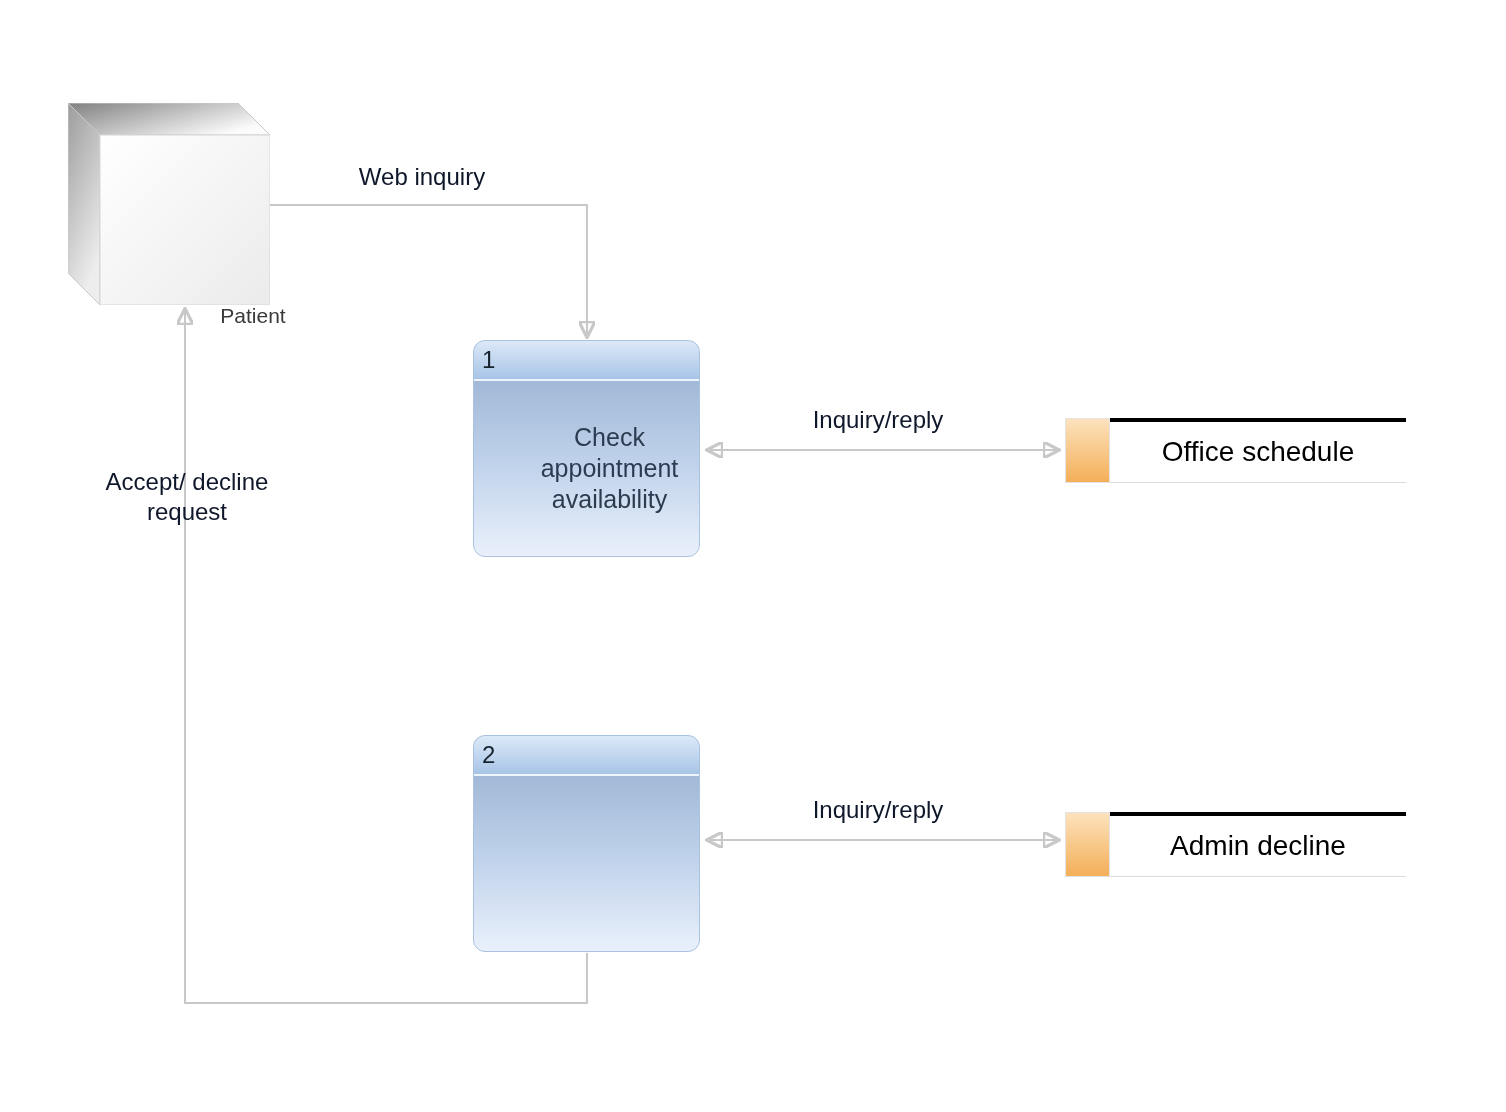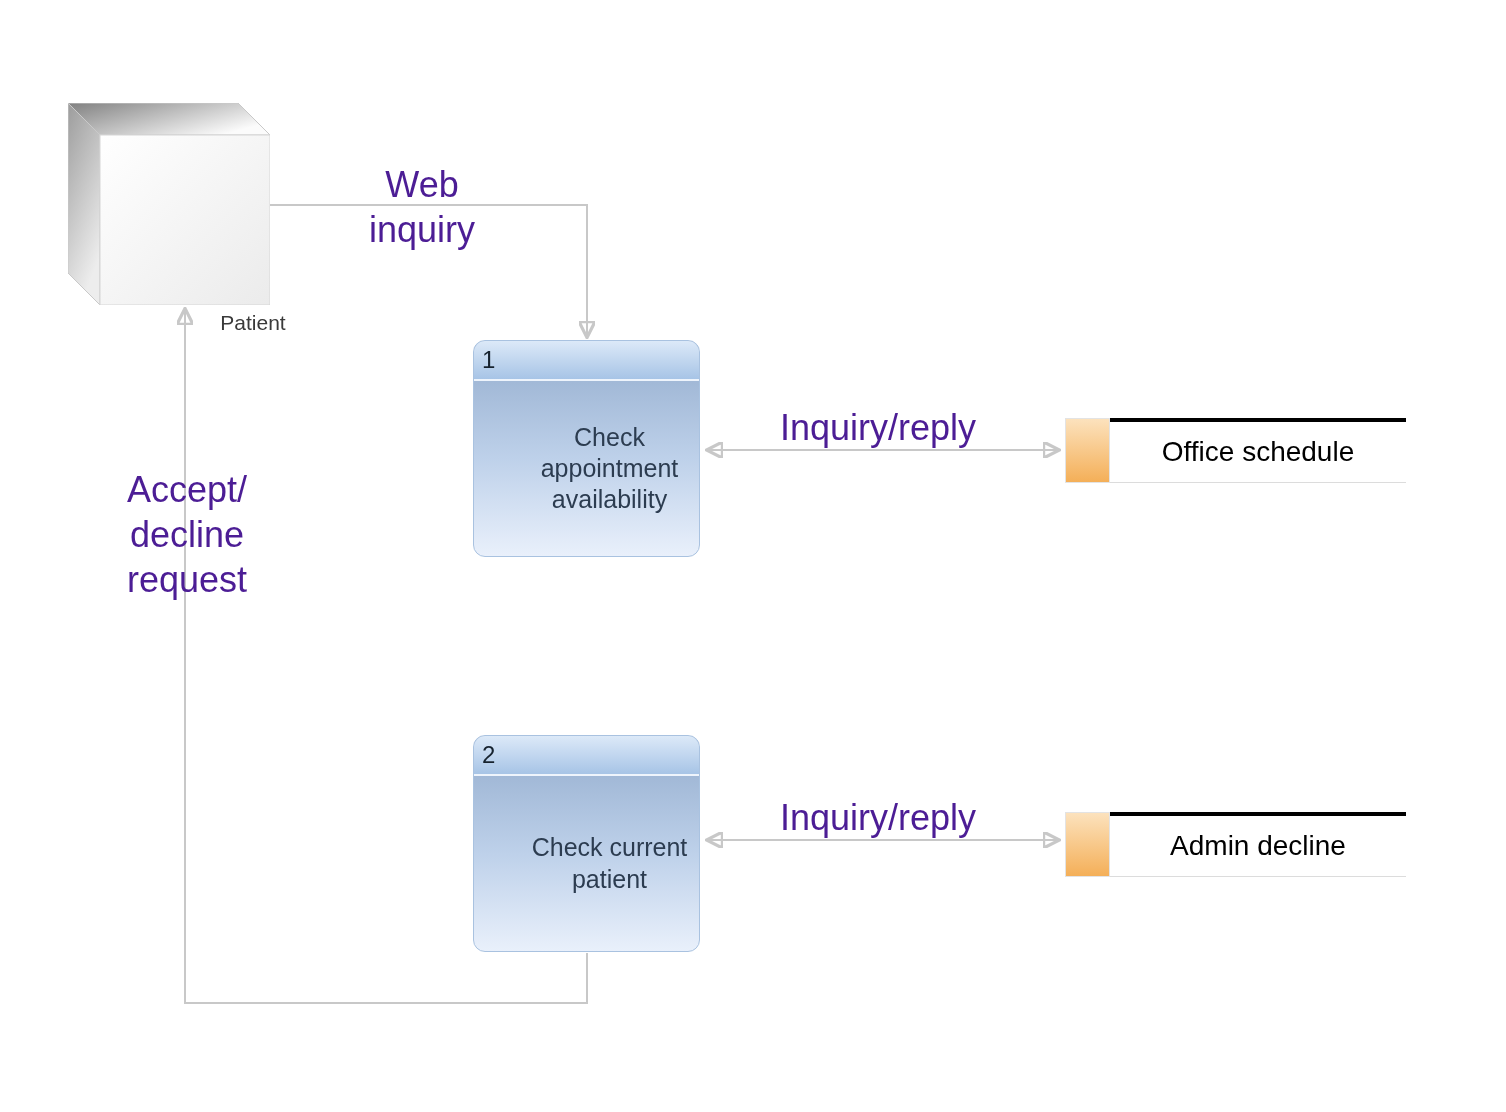--- a/index.html
+++ b/index.html
@@ -27,21 +27,21 @@
     stroke-width: 2;
   }
   
   .entity-patient {
     position: absolute;
     left: 68px; top: 103px;
     width: 202px; height: 202px;
   }
   .entity-label {
     position: absolute;
-    left: 100px; top: 135px;
+    left: 100px; top: 128px;
     width: 170px; height: 170px;
     display: flex;
     align-items: center;
     justify-content: center;
     font-size: 21px;
     color: #3a3a3a;
   }
   
   .process {
     position: absolute;
@@ -101,22 +101,22 @@
     border-bottom: 1px solid #dcdcdc;
     display: flex;
     align-items: center;
     justify-content: center;
     font-size: 28px;
     color: #000000;
   }
   
   .flow-label {
     position: absolute;
-    color: #4c1d95;
-    font-size: 36px;
+    color: #0f172a;
+    font-size: 24px;
     line-height: 1.25;
     text-align: center;
   }
   .flow-label-web-inquiry   { left: 332px; top: 162px; width: 180px; }
   .flow-label-inquiry-top   { left: 758px; top: 405px; width: 240px; }
   .flow-label-inquiry-bottom{ left: 758px; top: 795px; width: 240px; }
   .flow-label-accept-decline{ left: 87px;  top: 467px; width: 200px; }
 </style>
 </head>
 <body>
@@ -160,23 +160,20 @@
 
   <div class="process process-1">
     <div class="process-header">1</div>
     <div class="process-body">
       <div class="process-label">Check appointment availability</div>
     </div>
   </div>
 
   <div class="process process-2">
     <div class="process-header">2</div>
-    <div class="process-body">
-      <div class="process-label">Check current patient</div>
-    </div>
   </div>
 
   <div class="datastore datastore-1">
     <div class="datastore-tab"></div>
     <div class="datastore-body">Office schedule</div>
   </div>
 
   <div class="datastore datastore-2">
     <div class="datastore-tab"></div>
     <div class="datastore-body">Admin decline</div>

